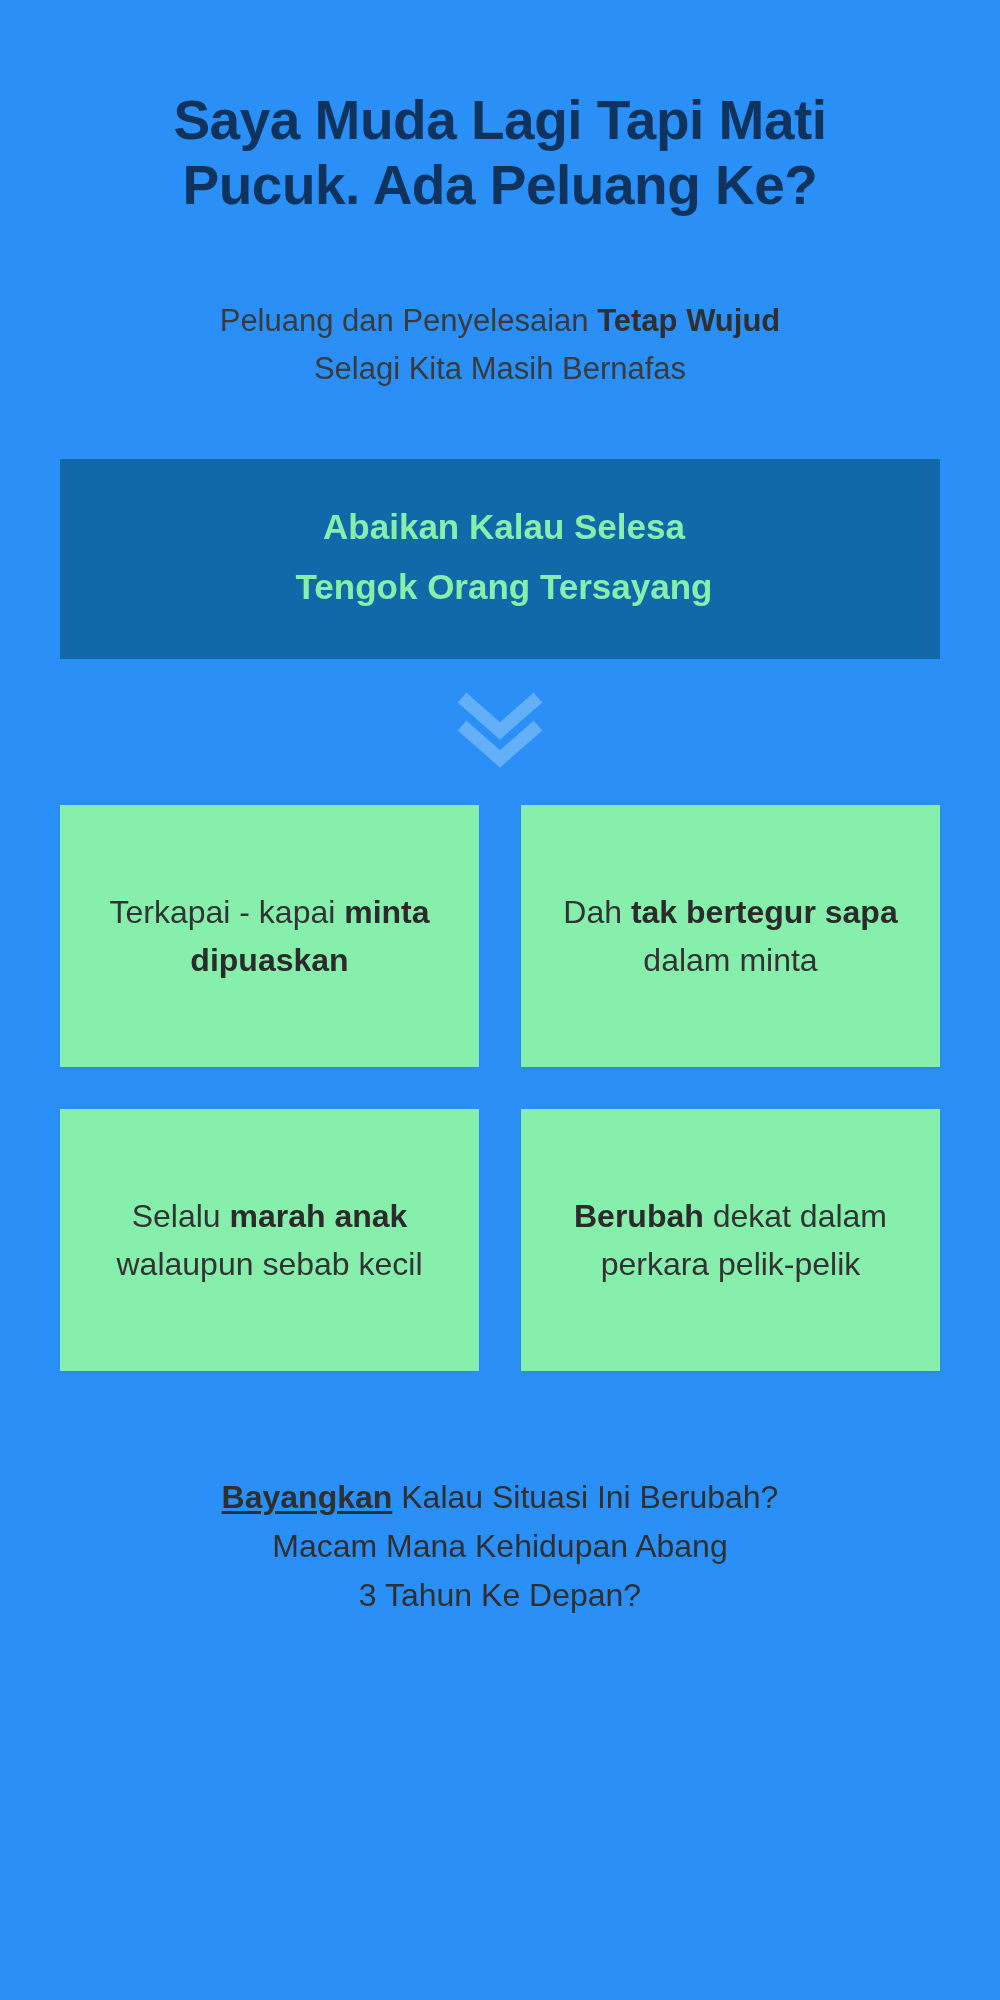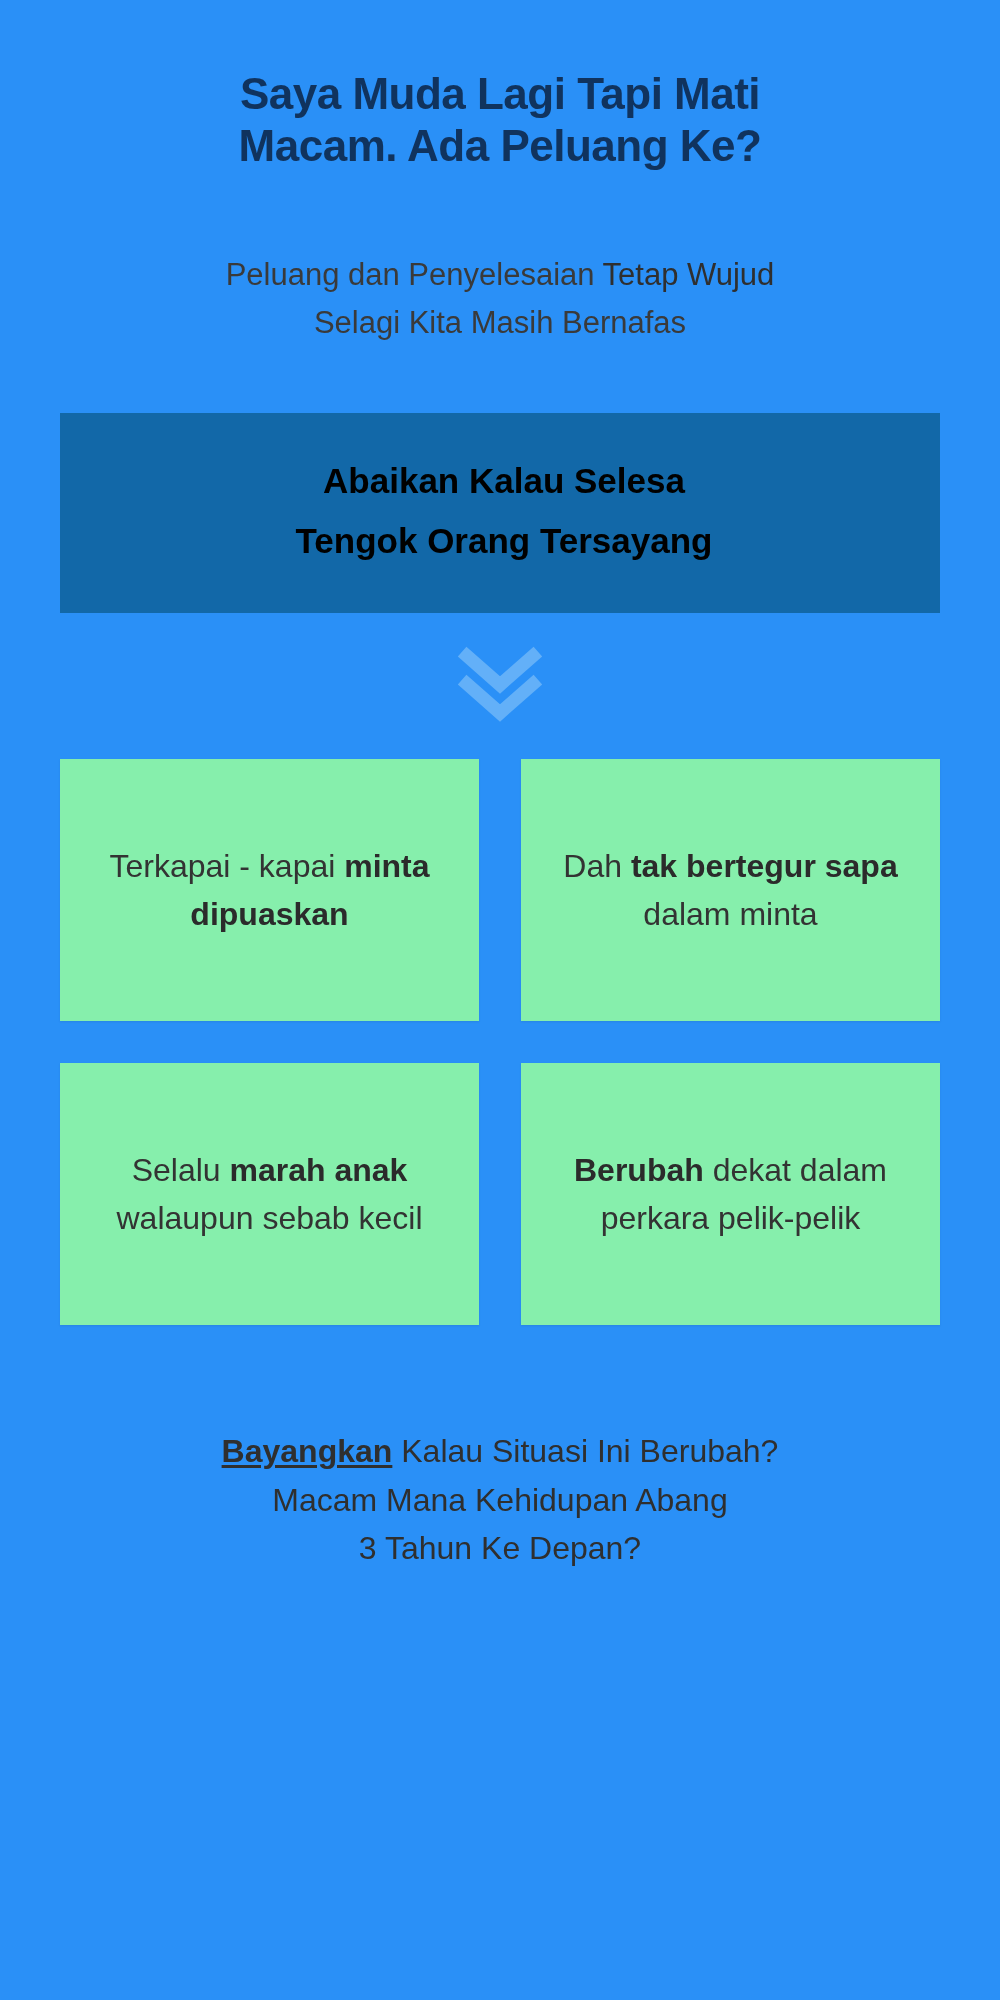--- a/index.html
+++ b/index.html
@@ -18,51 +18,51 @@
     width: 1000px;
     height: 2000px;
     background: #2a90f7;
     box-sizing: border-box;
     padding: 0 60px;
   }
 
   
   .headline {
     margin: 0;
-    padding-top: 68px;
+    padding-top: 88px;
     text-align: center;
-    font-size: 44px;
+    font-size: 55px;
     line-height: 1.19;
     font-weight: bold;
     color: #10335e;
     letter-spacing: -0.5px;
   }
   .headline .underline {
     text-underline-offset: 4px;
   }
 
   
   .subhead {
     margin: 0;
     padding-top: 78px;
     text-align: center;
     font-size: 31px;
     line-height: 1.55;
     color: #3a3a3a;
   }
   .subhead b {
-    font-weight: normal;
+    font-weight: bold;
     color: #2f2f2f;
   }
 
   
   .banner {
     margin: 66px 0 0 0;
     background: #1268a8;
-    color: #000000;
+    color: #86efac;
     text-align: center;
     font-size: 35px;
     font-weight: bold;
     line-height: 1.72;
     padding: 38px 20px 42px 28px;
     box-sizing: border-box;
   }
 
   
   .arrow-wrap {
@@ -119,21 +119,21 @@
     text-underline-offset: 3px;
   }
 </style>
 </head>
 <body>
 
 <div class="page">
 
   <h1 class="headline">
     <span>Saya Muda Lagi Tapi Mati</span><br>
-    <span>Macam. </span><span class="underline">Ada Peluang Ke</span><span>?</span>
+    <span>Pucuk. </span><span class="underline">Ada Peluang Ke</span><span>?</span>
   </h1>
 
   <p class="subhead">
     <span>Peluang dan Penyelesaian </span><b>Tetap Wujud</b><br>
     <span>Selagi Kita Masih Bernafas</span>
   </p>
 
   <div class="banner">
     <span>Abaikan Kalau Selesa</span><br>
     <span>Tengok Orang Tersayang</span>

